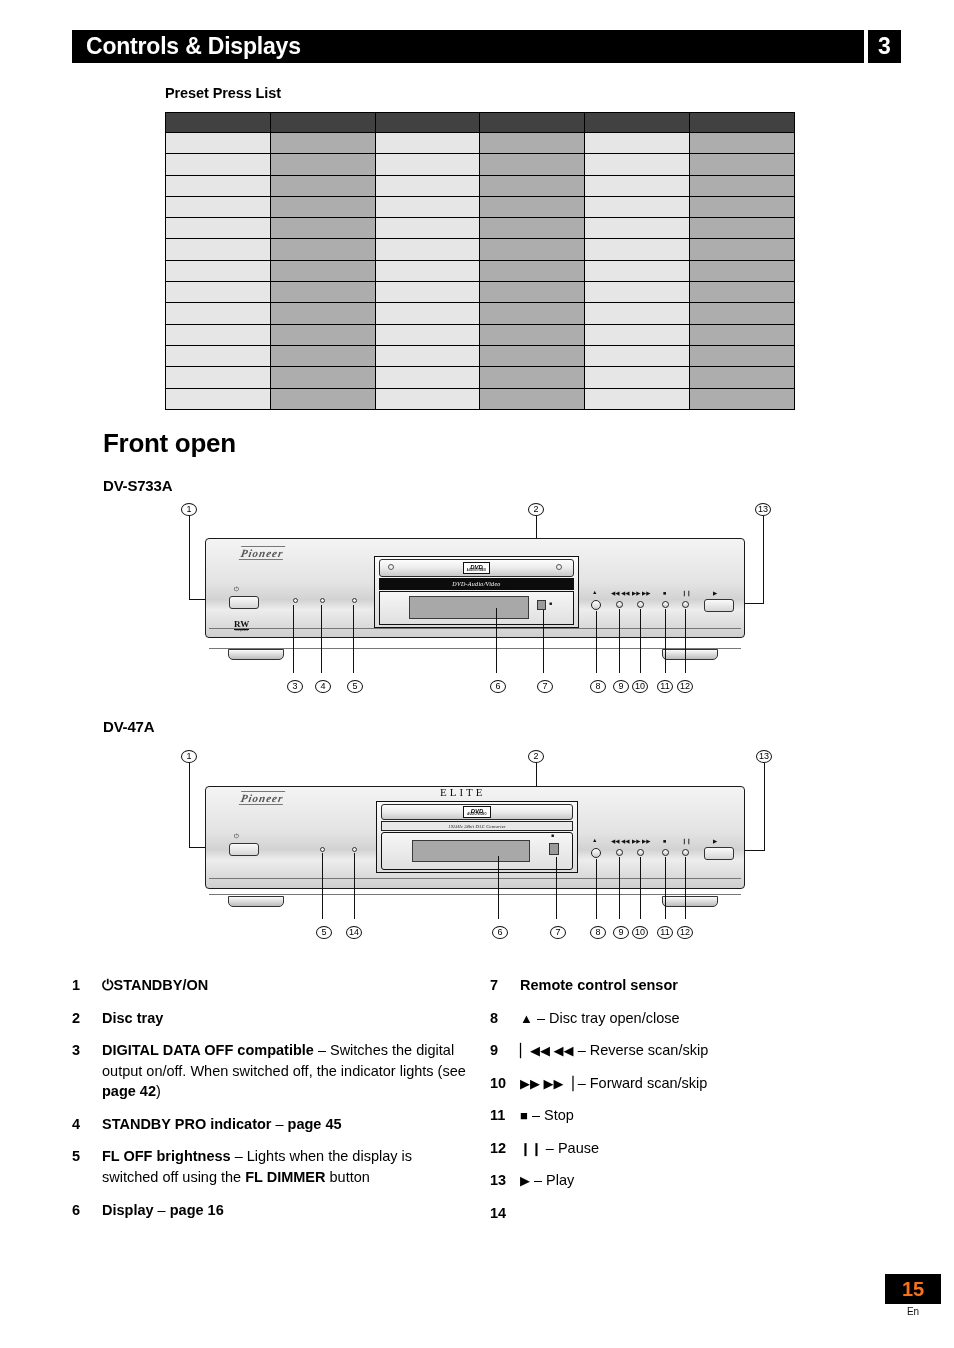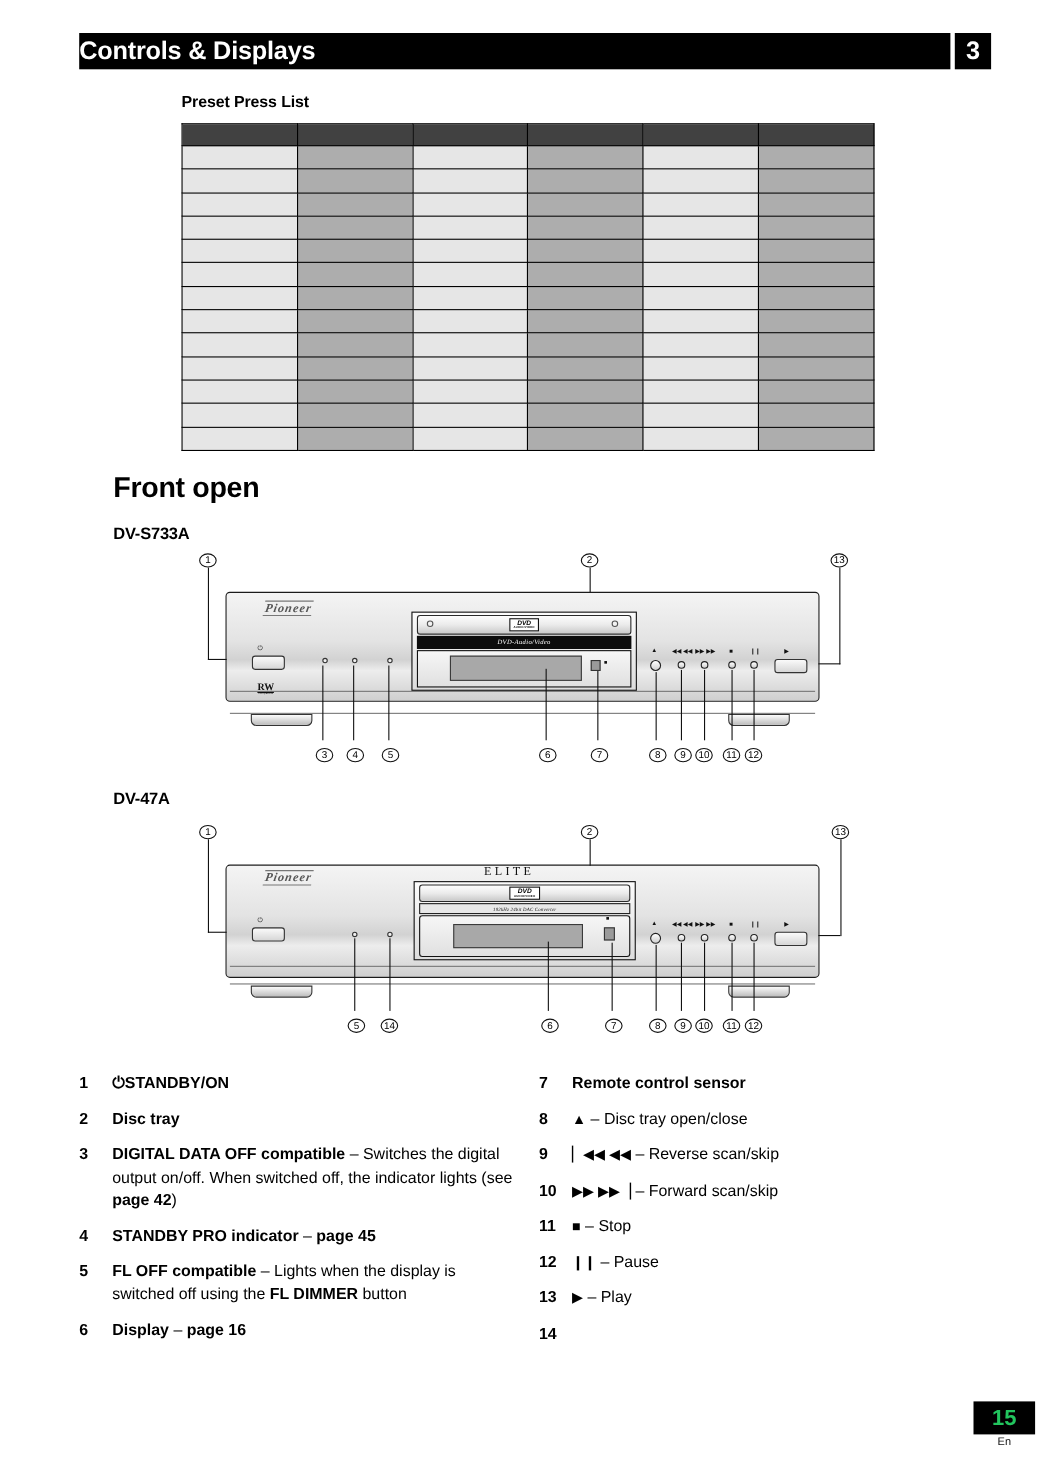--- a/index.html
+++ b/index.html
@@ -17,20 +17,21 @@
     position: absolute; left: 72px; top: 30px;
     width: 792px; height: 33px;
     background: #000;
     display: flex; align-items: center;
   }
   .header-title {
     color: #fff;
     font-size: 23px;
     font-weight: bold;
     letter-spacing: -0.2px;
+    padding-left: 14px;
     line-height: 1;
   }
   .chapter-box {
     position: absolute; left: 868px; top: 30px;
     width: 33px; height: 33px;
     background: #000;
     color: #fff;
     font-size: 23px; font-weight: bold;
     display: flex; align-items: center; justify-content: center;
   }
@@ -206,21 +207,21 @@
   .ref-num {
     font-weight: bold; min-width: 30px; flex-shrink: 0;
   }
   .ref-text b { font-weight: bold; }
   .sym-ico { font-size: 13px; letter-spacing: 0px; }
 
   
   .page-num-box {
     position: absolute; left: 885px; top: 1274px;
     width: 56px; height: 30px; background: #000;
-    color: #22c55e; font-size: 20px; font-weight: bold;
+    color: #f97316; font-size: 20px; font-weight: bold;
     display: flex; align-items: center; justify-content: center;
   }
   .page-lang {
     position: absolute; left: 885px; top: 1306px; width: 56px;
     text-align: center; font-size: 10px; color: #111;
   }
 </style>
 </head>
 <body>
 
@@ -538,21 +539,21 @@
       <div class="ref-item">
         <div class="ref-num">3</div>
         <div class="ref-text"><b>DIGITAL DATA OFF compatible</b> – Switches the digital output on/off. When switched off, the indicator lights (see <b>page 42</b>)</div>
       </div>
       <div class="ref-item">
         <div class="ref-num">4</div>
         <div class="ref-text"><b>STANDBY PRO indicator</b> – <b>page 45</b></div>
       </div>
       <div class="ref-item">
         <div class="ref-num">5</div>
-        <div class="ref-text"><b>FL OFF compatible</b> – Lights when the display is switched off using the <b>FL DIMMER</b> button</div>
+        <div class="ref-text"><b>FL OFF brightness</b> – Lights when the display is switched off using the <b>FL DIMMER</b> button</div>
       </div>
       <div class="ref-item">
         <div class="ref-num">6</div>
         <div class="ref-text"><b>Display</b> – <b>page 16</b></div>
       </div>
     </div>
   <div class="ref-col" id="ref-right">
       <div class="ref-item">
         <div class="ref-num">7</div>
         <div class="ref-text"><b>Remote control sensor</b></div>

